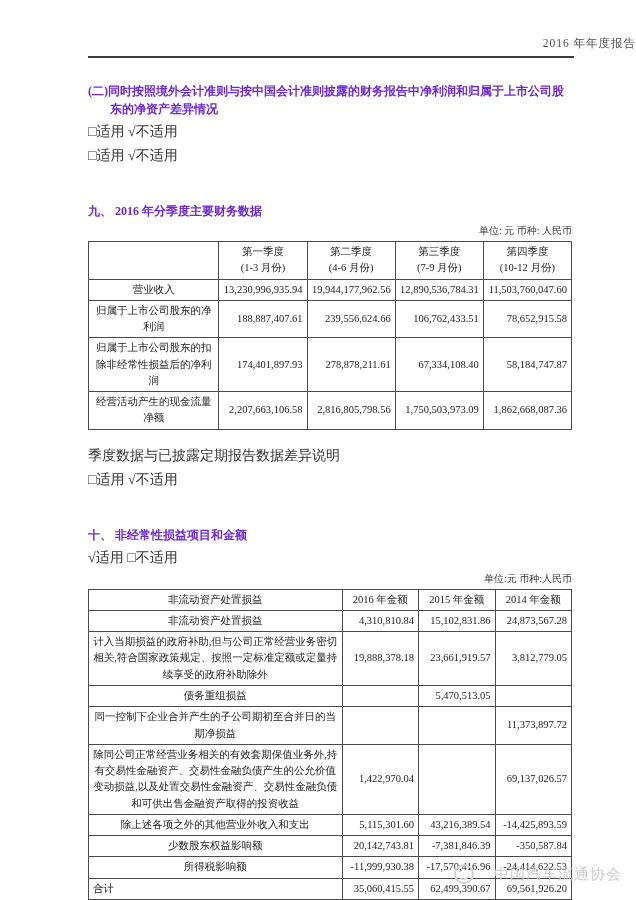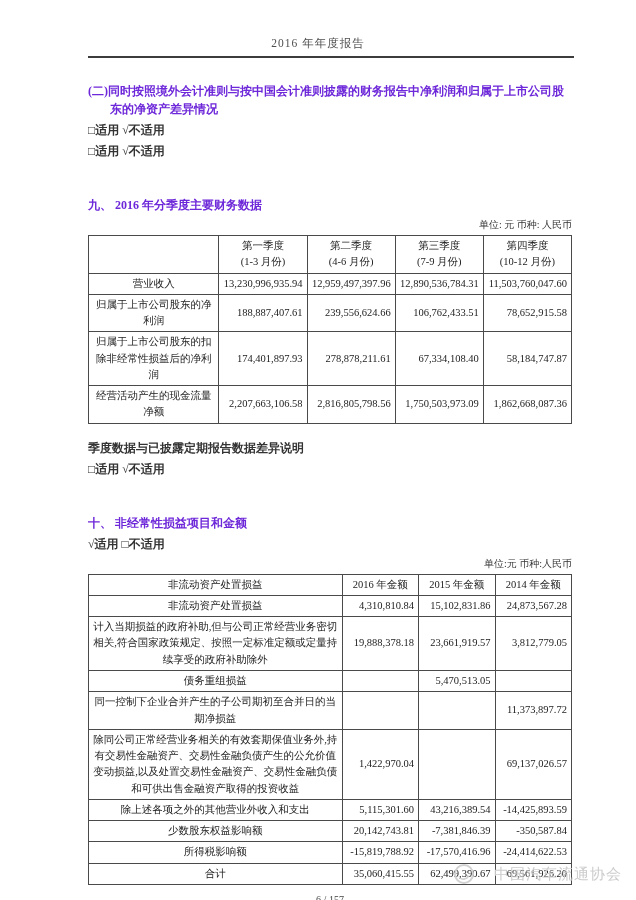--- a/index.html
+++ b/index.html
@@ -10,33 +10,33 @@
   }
   .page {
     position: relative;
     width: 636px; height: 900px;
     background: #ffffff;
     color: #1d1d1d;
     overflow: hidden;
   }
   .hdr-title {
     padding-top: 36px;
-    text-align: center;
+    text-align: right;
     font-size: 11.5px;
     color: #4e4e4e;
     letter-spacing: 1px;
   }
   .hdr-rule {
     margin: 5px 62px 0 88px;
     border: none;
     border-top: 2px solid #3c3c3c;
   }
   .content { margin: 24px 64px 0 88px; }
   p.h-bold { font-weight: bold; font-size: 12px; line-height: 1.5; color: #6d28d9; }
-  p.plain  { font-size: 12px; line-height: 1.5; color: #333; font-weight: bold; }
+  p.plain  { font-size: 14px; line-height: 1.5; color: #333; }
   .hang { padding-left: 22px; text-indent: -22px; }
   .gap-s  { margin-top: 3px; }
   .gap-m  { margin-top: 15px; }
   .gap-l  { margin-top: 36px; }
   .unit-note {
     font-size: 10px;
     text-align: right;
     color: #333;
     margin-top: 4px;
     margin-bottom: 3px;
@@ -52,21 +52,21 @@
     padding: 2px 4px;
     font-weight: normal;
     color: #222;
     vertical-align: middle;
     line-height: 1.55;
     word-break: break-all;
   }
   .fin-table-wrap th { text-align: center; }
   .fin-table-wrap td.num { text-align: right; }
   .fin-table-wrap td.lbl { text-align: center; }
-  .fin-table-wrap td.ctr { text-align: center; }
+  .fin-table-wrap td.ctr { text-align: left; }
   .t1 th:first-child { width: 27%; }
   .t2 th:first-child { width: 52.5%; }
   .footer-page {
     margin-top: 9px;
     text-align: center;
     font-size: 10px;
     color: #444;
   }
   .watermark {
     position: absolute;
@@ -130,21 +130,21 @@
                 <div>(7-9 月份)</div>
               </th>
               <th>
                 <div>第四季度</div>
                 <div>(10-12 月份)</div>
               </th>
             </tr>
             <tr>
               <td class="lbl">营业收入</td>
               <td class="num">13,230,996,935.94</td>
-              <td class="num">12,959,497,397.96</td>
+              <td class="num">19,944,177,962.56</td>
               <td class="num">12,890,536,784.31</td>
               <td class="num">11,503,760,047.60</td>
             </tr>
             <tr>
               <td class="lbl">归属于上市公司股东的净利润</td>
               <td class="num">188,887,407.61</td>
               <td class="num">239,556,624.66</td>
               <td class="num">106,762,433.51</td>
               <td class="num">78,652,915.58</td>
             </tr>
@@ -219,21 +219,21 @@
               <td class="num">-14,425,893.59</td>
             </tr>
             <tr>
               <td class="lbl">少数股东权益影响额</td>
               <td class="num">20,142,743.81</td>
               <td class="num">-7,381,846.39</td>
               <td class="num">-350,587.84</td>
             </tr>
             <tr>
               <td class="lbl">所得税影响额</td>
-              <td class="num">-15,819,788.92</td>
+              <td class="num">-11,999,930.38</td>
               <td class="num">-17,570,416.96</td>
               <td class="num">-24,414,622.53</td>
             </tr>
             <tr>
               <td class="ctr">合计</td>
               <td class="num">35,060,415.55</td>
               <td class="num">62,499,390.67</td>
               <td class="num">69,561,926.20</td>
             </tr>
           </tbody>

